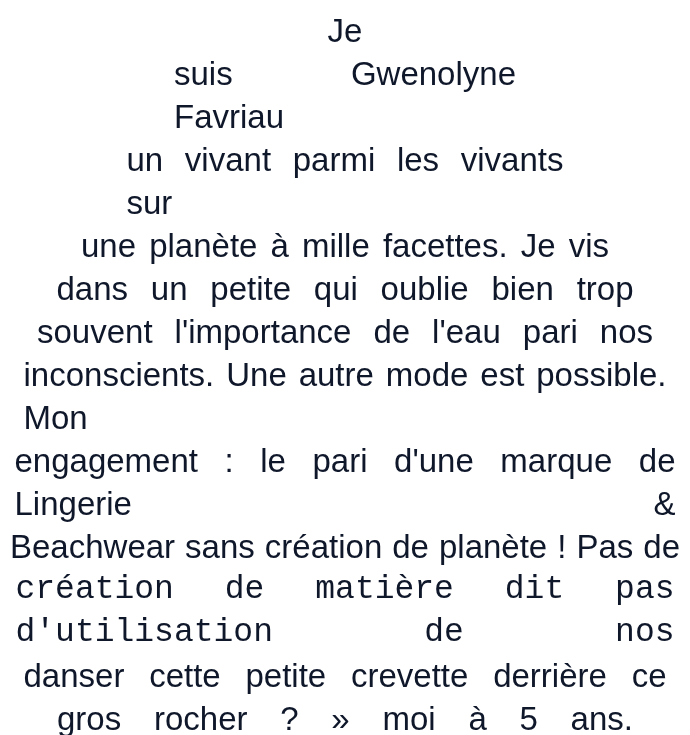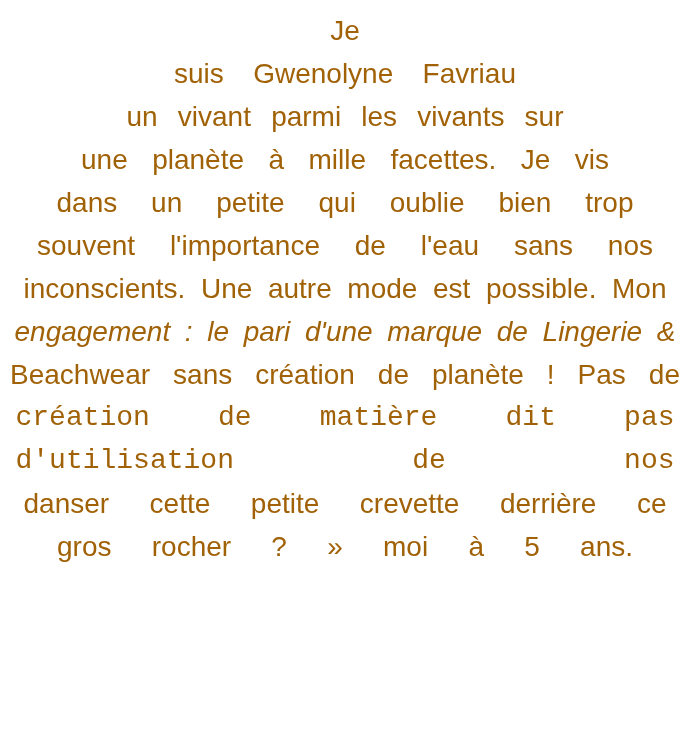--- a/index.html
+++ b/index.html
@@ -12,53 +12,53 @@
     background: #ffffff;
     overflow: hidden;
   }
   .bio {
     width: 690px;
     padding-top: 9px;
     box-sizing: border-box;
   }
   .line {
     font-family: "Liberation Sans", sans-serif;
-    font-size: 28px;
+    font-size: 33px;
     line-height: 43px;
-    color: #a16207;
+    color: #0f172a;
     margin: 0 auto;
     text-align: justify;
     text-align-last: justify;
     white-space: normal;
   }
   
   .line:nth-child(1)  { width: auto;  text-align: center; text-align-last: center; }
   .line:nth-child(2)  { width: 342px; }
   .line:nth-child(3)  { width: 437px; }
   .line:nth-child(4)  { width: 528px; }
   .line:nth-child(5)  { width: 577px; }
   .line:nth-child(6)  { width: 616px; }
   .line:nth-child(7)  { width: 643px; }
-  .line:nth-child(8)  { width: 661px; font-style: italic; }
+  .line:nth-child(8)  { width: 661px; }
   .line:nth-child(9)  { width: 670px; }
   .line:nth-child(10) { width: 659px; font-family: Liberation Mono, monospace; }
   .line:nth-child(11) { width: 643px; }
   .line:nth-child(12) { width: 576px; }
   .line:nth-child(13) { width: 555px; }
   .line:nth-child(14) { width: auto; margin: 0 0 4px 95px; text-align: left; text-align-last: left; }
 </style>
 </head>
 <body>
 
 <div class="bio">
   <div class="line">Je</div>
   <div class="line">suis Gwenolyne Favriau</div>
   <div class="line">un vivant parmi les vivants sur</div>
   <div class="line">une planète à mille facettes. Je vis</div>
   <div class="line">dans un petite qui oublie bien trop</div>
-  <div class="line">souvent l'importance de l'eau sans nos</div>
+  <div class="line">souvent l'importance de l'eau pari nos</div>
   <div class="line">inconscients. Une autre mode est possible. Mon</div>
   <div class="line">engagement : le pari d'une marque de Lingerie &amp;</div>
   <div class="line">Beachwear sans création de planète ! Pas de</div>
   <div class="line">création de matière dit pas d'utilisation de nos</div>
   <div class="line">danser cette petite crevette derrière ce</div>
   <div class="line">gros rocher ? » moi à 5 ans.</div>
 </div>
 
 </body></html>

